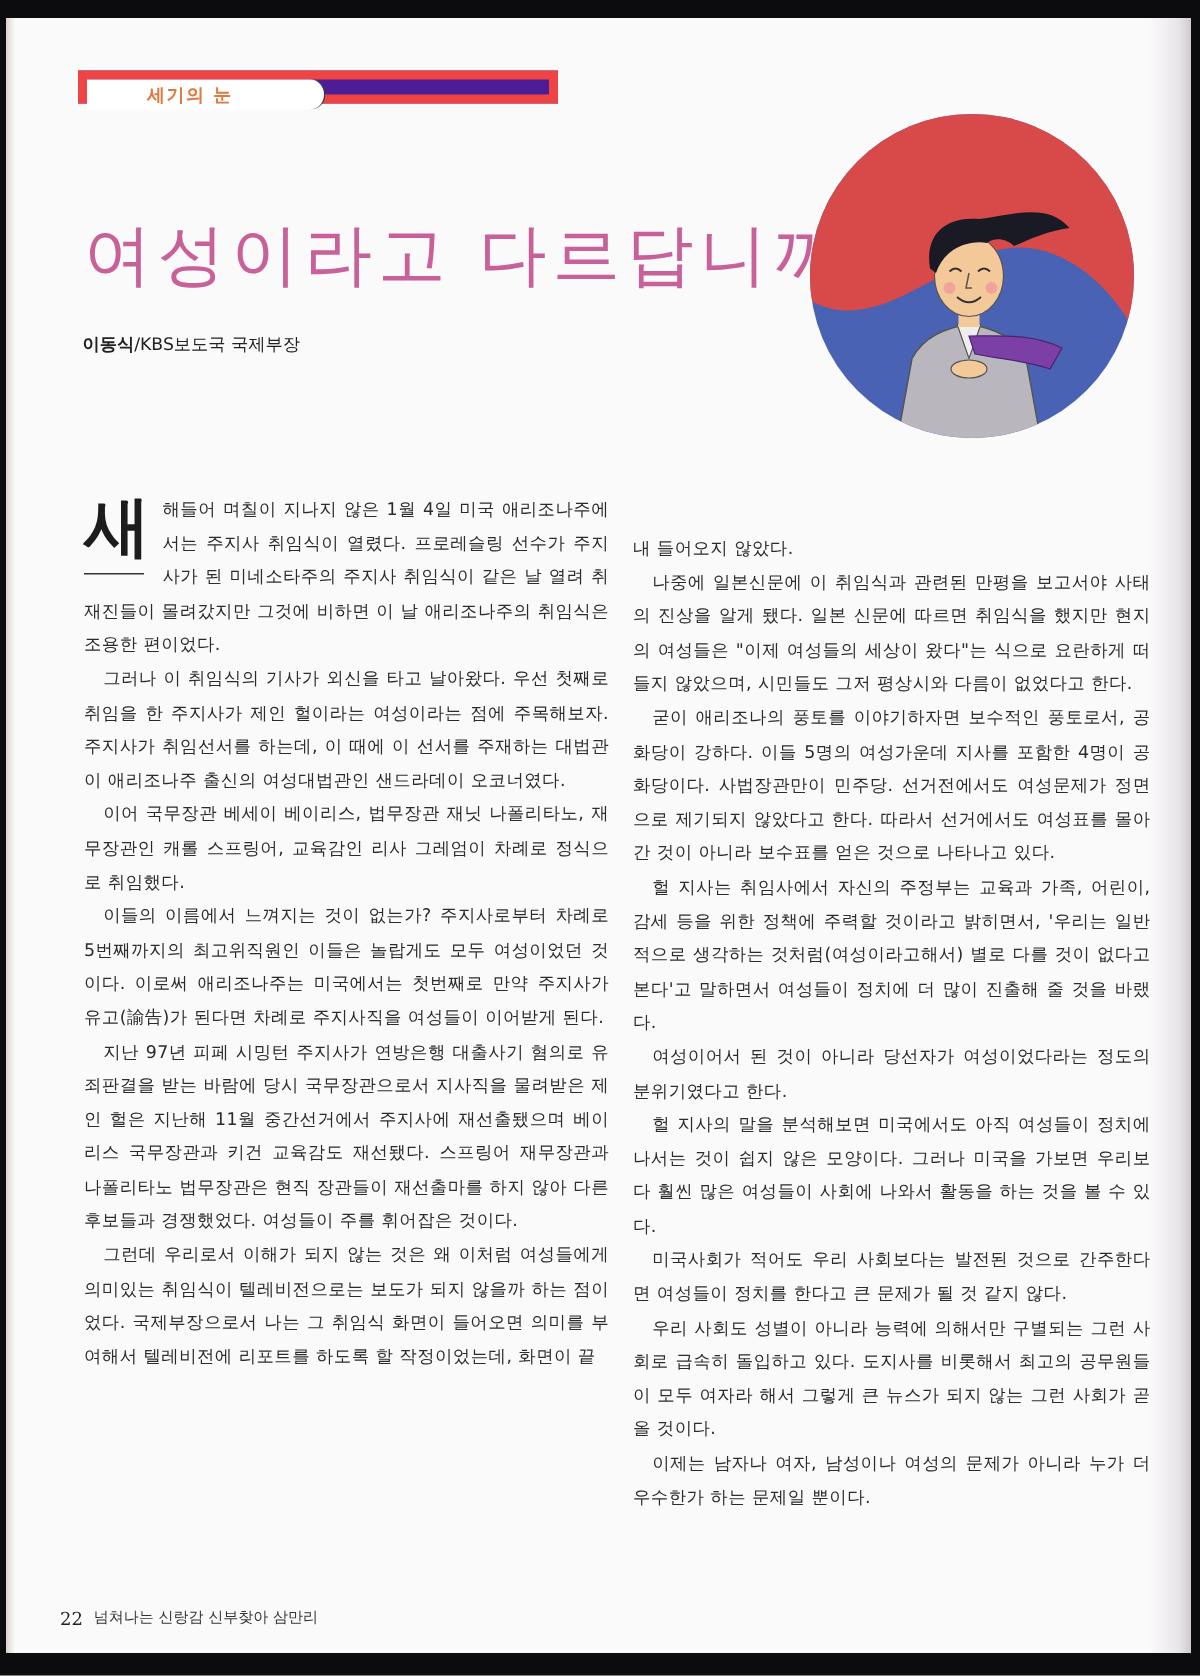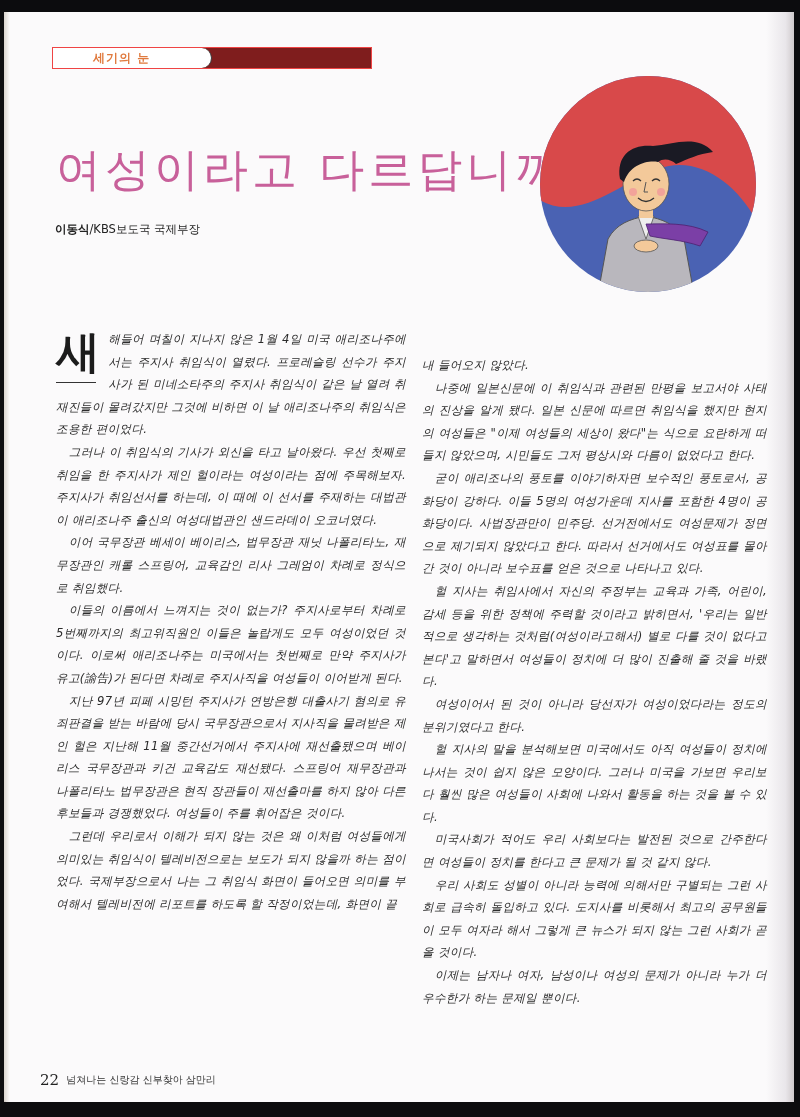--- a/index.html
+++ b/index.html
@@ -18,22 +18,22 @@
   .page-right-shade {
     position: absolute; right: 0; top: 0; width: 28px; height: 100%;
     background: linear-gradient(to right, rgba(251,250,251,0) 0%, #e9e6ea 70%, #cfcacc 100%);
   }
   .page-left-edge {
     position: absolute; left: 0; top: 0; width: 6px; height: 100%;
     background: linear-gradient(to right, #d9d3cc, rgba(251,250,251,0));
   }
   .section-band {
     position: absolute; left: 52px; top: 47px; width: 320px; height: 22px;
-    background: #7f1d1d;
-    border: 1px solid #ef4444;
+    background: #4c1d95;
+    border: 6px solid #ef4444;
     box-sizing: border-box;
   }
   .section-band .pill {
     position: absolute; left: 0; top: 0; height: 20px; width: 158px;
     background: #ffffff;
     border-top-right-radius: 11px; border-bottom-right-radius: 11px;
     border-right: 1px solid #3a3c3d;
   }
   .section-band .label {
     position: absolute; left: 40px; top: 2px;
@@ -58,39 +58,39 @@
     width: 220px; height: 220px;
   }
   .col {
     position: absolute; top: 328px;
     font-size: 11.6px; line-height: 22.6px;
     color: #2b2b2b; text-align: justify;
     letter-spacing: 0.3px;
   }
   .col-left { left: 56px; width: 350px; }
   .col-right { left: 422px; width: 345px; margin-top: 26px; }
-  .col p { margin: 0; text-indent: 1.1em; font-style: italic; }
+  .col p { margin: 0; text-indent: 1.1em; }
   .col p.noindent { text-indent: 0; }
   .dropcap-wrap { position: relative; }
   .dropcap {
     float: left;
     font-family: "DejaVu Sans", sans-serif;
     font-size: 44px; line-height: 44px; font-weight: bold;
     color: #1c1c1c;
     margin: 2px 8px 0 0; height: 46px;
   }
   .dropcap-rule {
     position: absolute; left: 0; top: 54px; width: 40px; height: 1px; background: #333;
   }
   .footer {
     position: absolute; left: 40px; top: 1071px;
     font-size: 10px; color: #333; white-space: nowrap;
   }
   .footer .pagenum {
-    font-family: "DejaVu Serif", serif; font-size: 15px; color: #222;
+    font-family: "DejaVu Serif", serif; font-size: 12px; color: #222;
     margin-right: 4px; vertical-align: -2px;
   }
 </style>
 </head>
 <body>
 
 <div class="page">
   <div class="page-left-edge"></div>
   <div class="page-right-shade"></div>
 </div>

